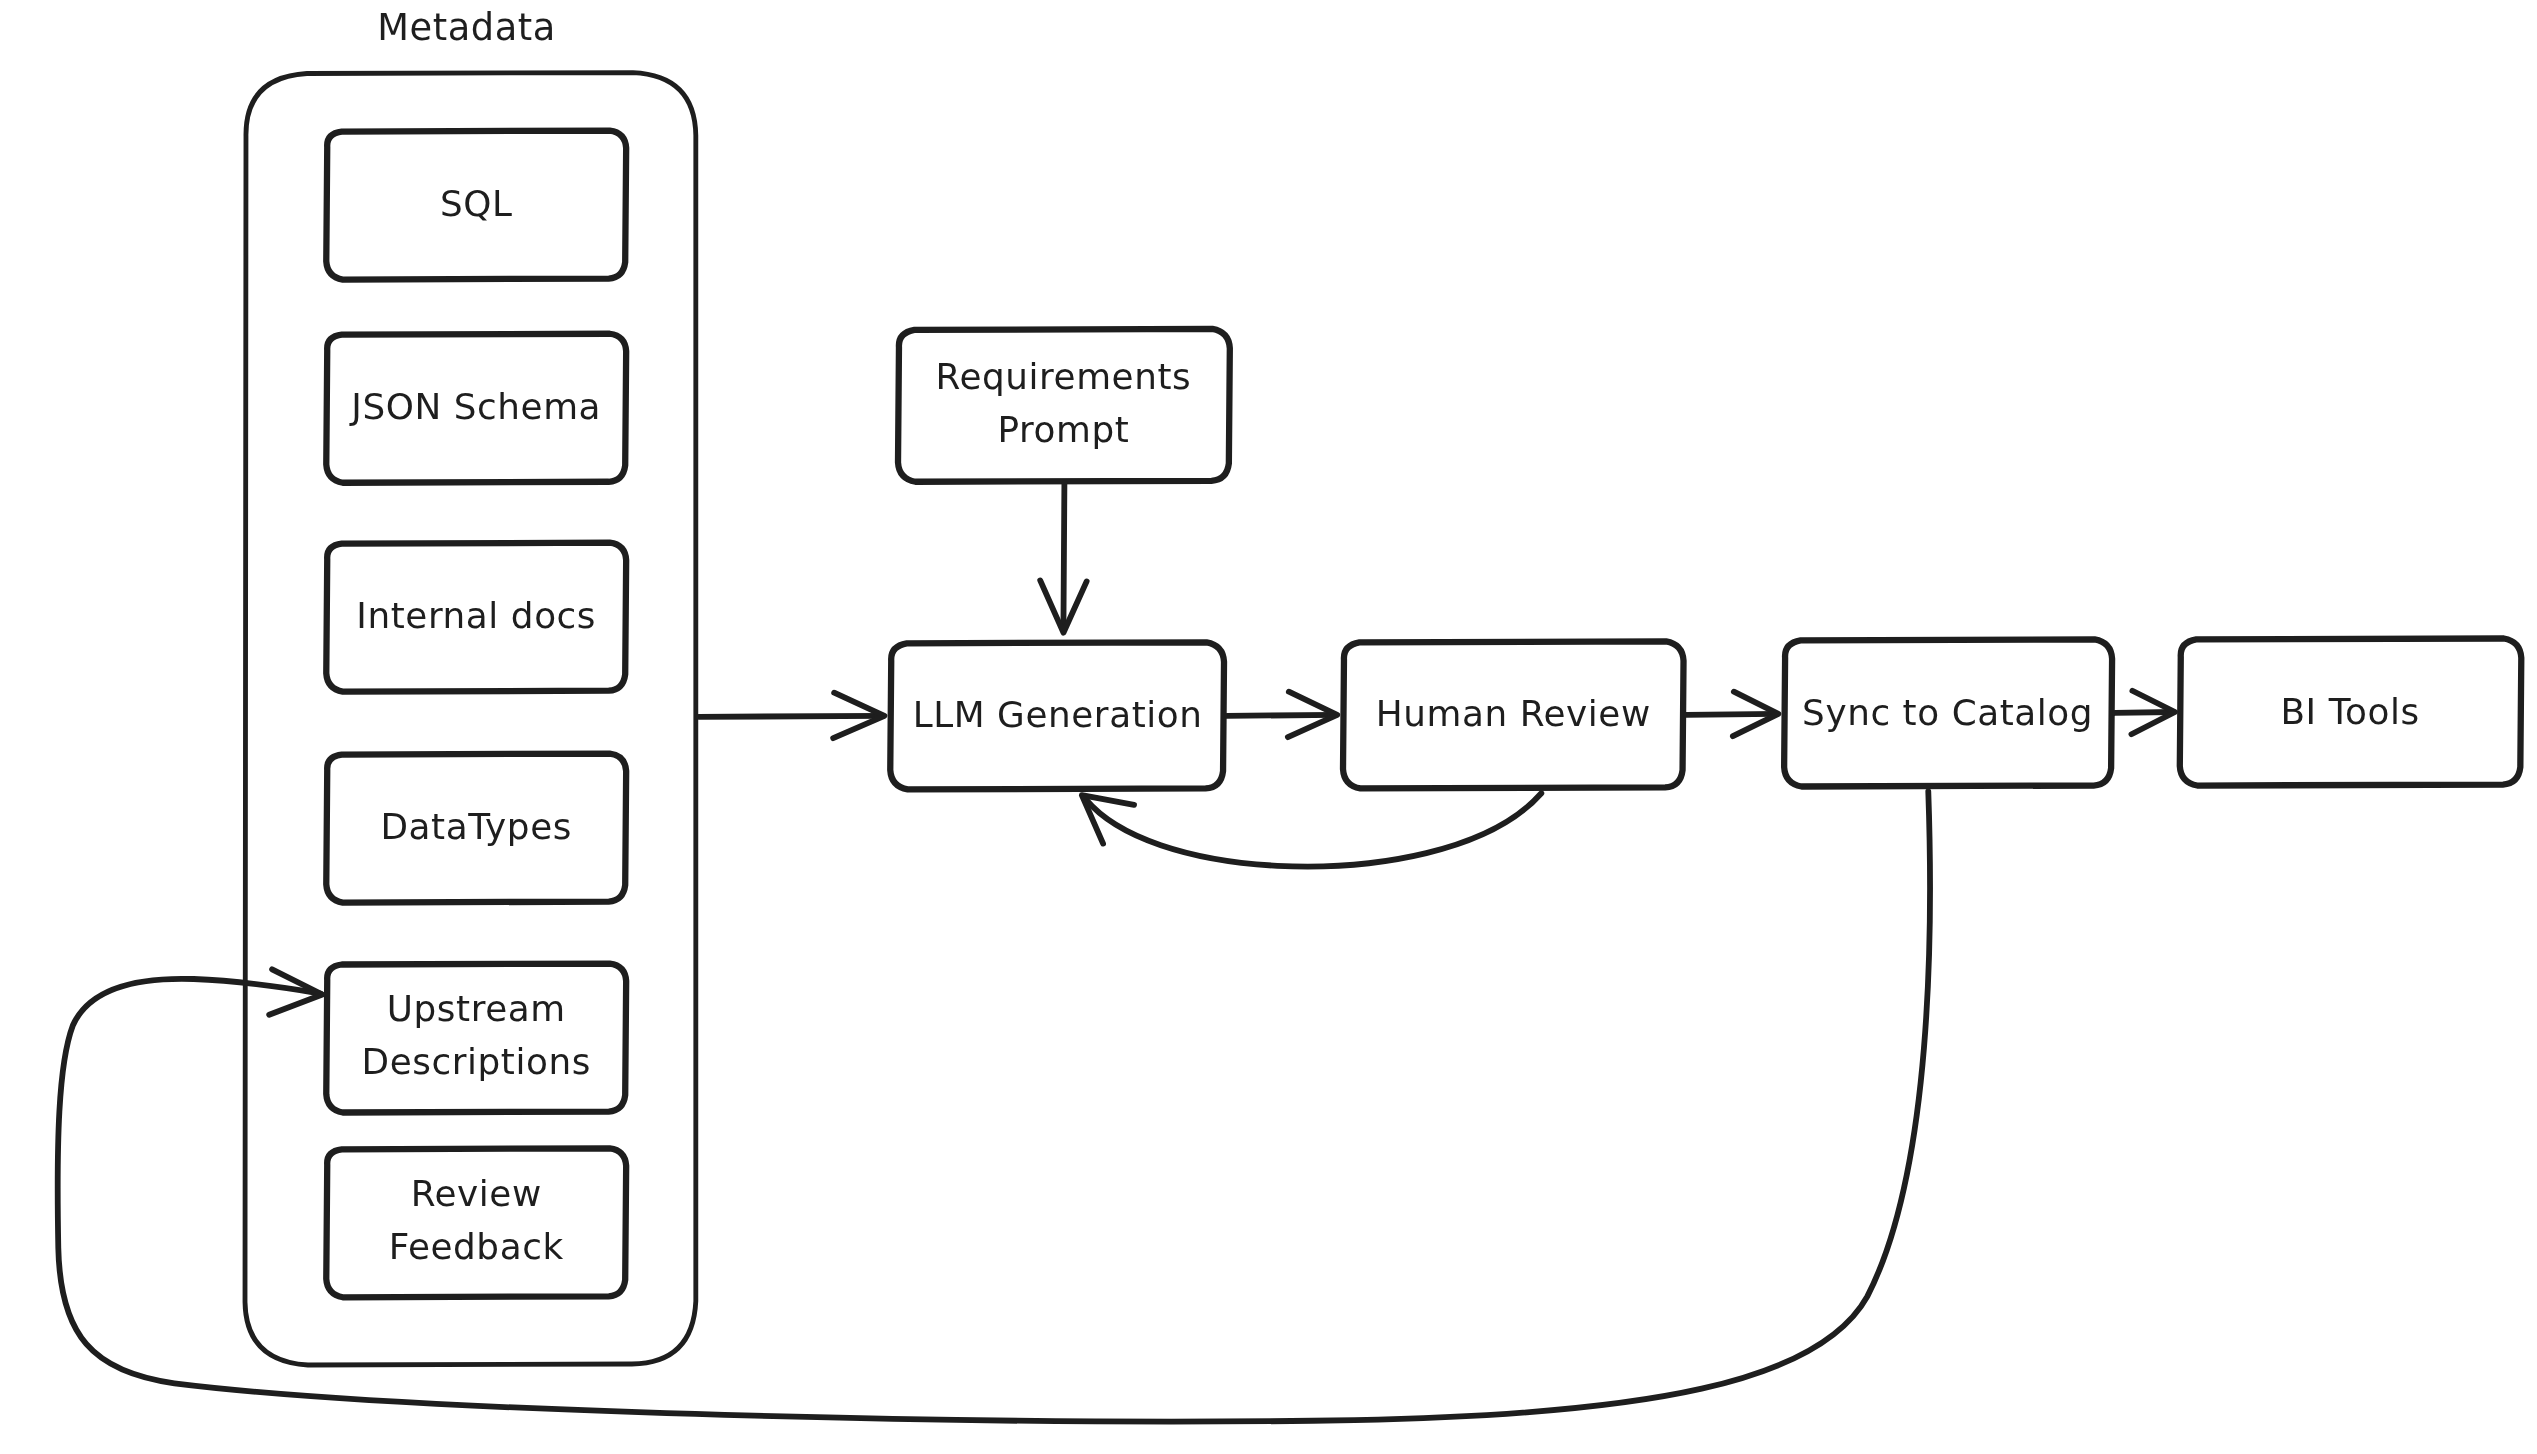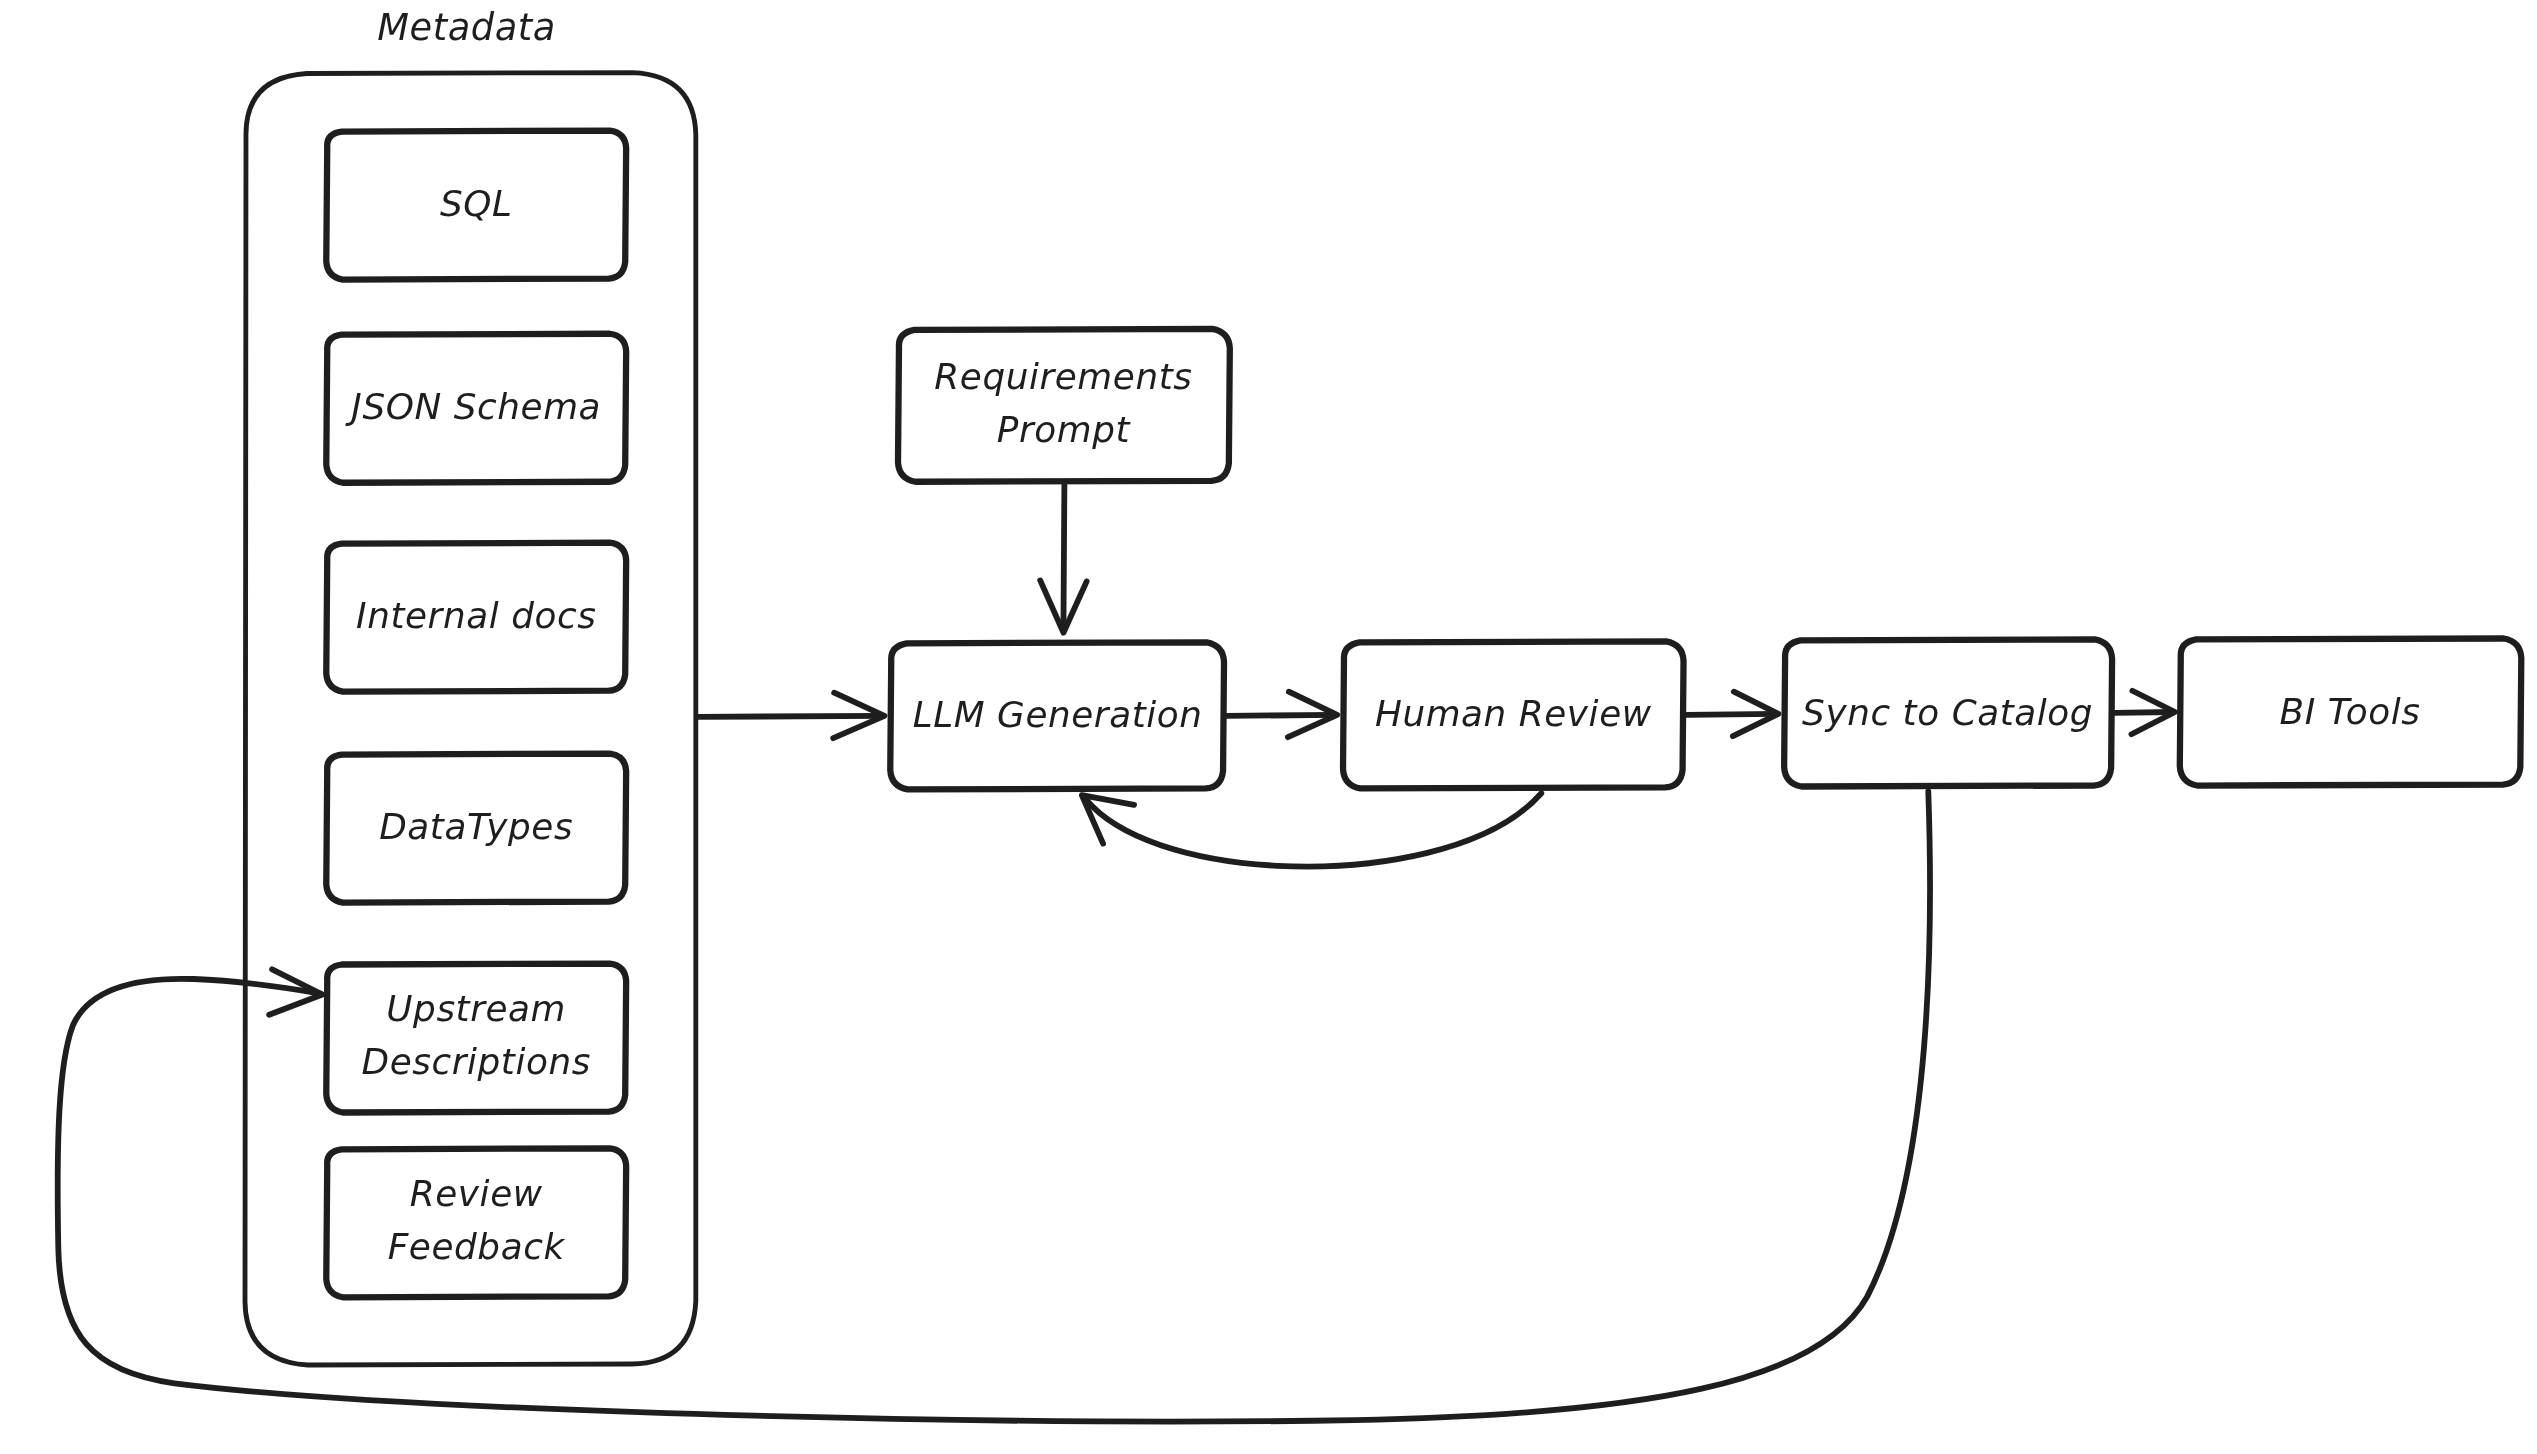--- a/index.html
+++ b/index.html
@@ -11,21 +11,20 @@
     width: 2538px;
     height: 1454px;
     overflow: hidden;
     font-family: "DejaVu Sans", sans-serif;
   }
   #canvas {
     position: relative;
     width: 2538px;
     height: 1454px;
     background: #ffffff;
-    font-style: italic;
   }
   svg#diagram {
     position: absolute;
     top: 0;
     left: 0;
     width: 2538px;
     height: 1454px;
   }
   .shape-stroke {
     fill: #ffffff;

